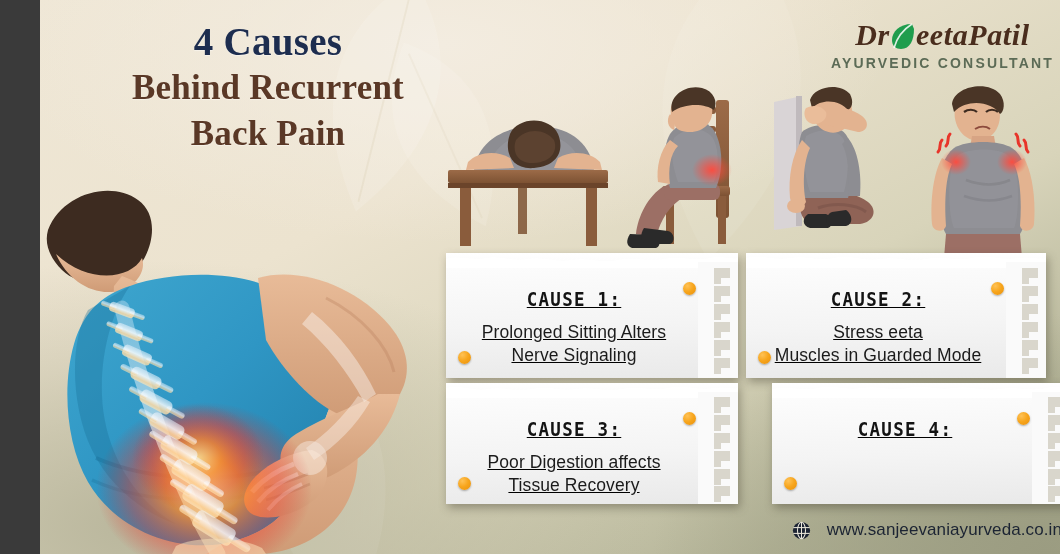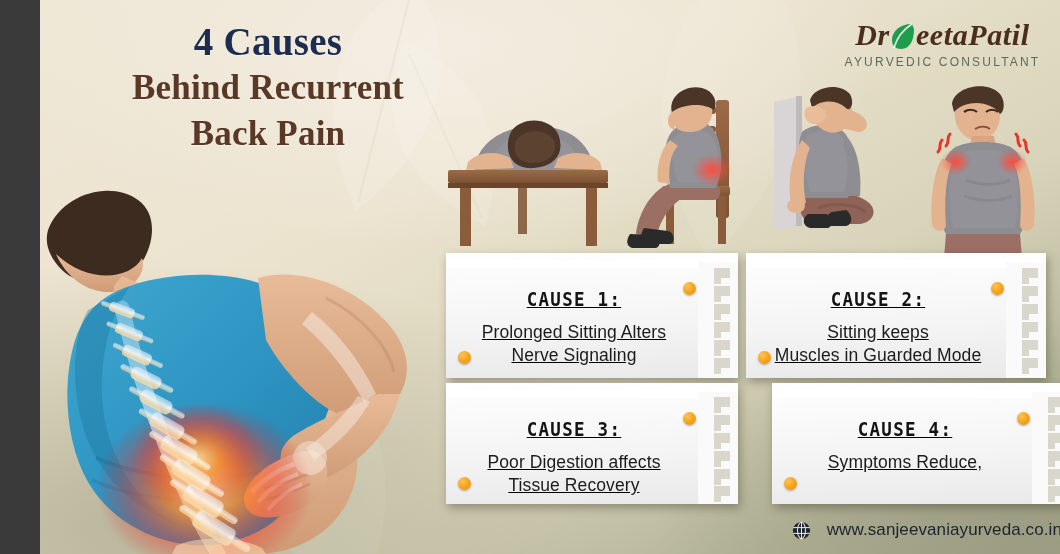--- a/index.html
+++ b/index.html
@@ -42,22 +42,22 @@
   .logo{position:absolute;right:40px;top:20px;z-index:8;text-align:center;width:235px;}
   .logo-main{
     font-family:"Liberation Serif", serif;
     font-style:italic;font-weight:700;font-size:30px;
     color:#4a2d1d;letter-spacing:.6px;line-height:1;
     white-space:nowrap;display:flex;align-items:center;justify-content:center;gap:0;
   }
   .logo-leaf{position:relative;display:inline-block;width:26px;height:30px;vertical-align:middle;}
   .logo-leaf svg{position:absolute;left:0;top:1px;}
   .logo-sub{
-    font-size:12px;letter-spacing:2.2px;color:#5c6b56;
-    margin-top:5px;font-weight:400;white-space:nowrap;
+    font-size:14px;letter-spacing:2.2px;color:#5c6b56;
+    margin-top:5px;font-weight:700;white-space:nowrap;
   }
 
   
   .hero{position:absolute;left:-14px;top:158px;width:400px;height:396px;z-index:5;}
   .hero svg{display:block;}
 
   
   .illus{position:absolute;left:404px;top:78px;width:620px;height:180px;z-index:4;}
   .illus svg{display:block;}
 
@@ -461,21 +461,21 @@
           <path d="M16 60 h16 v10 h-9 v6 h-7 z"></path>
           <path d="M16 78 h16 v10 h-9 v6 h-7 z"></path>
           <path d="M16 96 h16 v10 h-9 v6 h-7 z"></path>
         </g>
       </svg>
     </div>
     <div class="dot dot-tr"></div>
     <div class="dot dot-bl"></div>
     <div class="card-title">CAUSE 2:</div>
     <div class="card-body">
-      <div>Sitting keeps</div>
+      <div>Stress eeta</div>
       <div>Muscles in Guarded Mode</div>
     </div>
   </div>
 
   <div class="card" id="card3">
     <div class="torn-top">
       <svg viewBox="0 0 292 16" preserveAspectRatio="none">
         <path d="M0 16 L0 6 C14 2 28 10 42 7 C58 4 70 11 86 7 C102 3 114 10 130 7 C146 4 160 11 176 7 C192 3 206 10 222 6 C238 2 252 9 268 6 C280 4 288 8 292 6 L292 16 Z" fill="#ffffff"></path>
       </svg>
     </div>
@@ -517,21 +517,20 @@
           <path d="M16 59 h16 v10 h-9 v6 h-7 z"></path>
           <path d="M16 77 h16 v10 h-9 v6 h-7 z"></path>
           <path d="M16 94 h16 v10 h-9 v6 h-7 z"></path>
         </g>
       </svg>
     </div>
     <div class="dot dot-tr"></div>
     <div class="dot dot-bl"></div>
     <div class="card-title">CAUSE 4:</div>
     <div class="card-body">
-      <div>Symptoms Reduce,</div>
     </div>
   </div>
 
   <div class="footer">
     <span class="globe">
       <svg width="19" height="19" viewBox="0 0 19 19">
         <circle cx="9.5" cy="9.5" r="8.6" fill="#1c2433"></circle>
         <g stroke="#e9e6da" stroke-width="1.05" fill="none">
           <ellipse cx="9.5" cy="9.5" rx="4" ry="8.2"></ellipse>
           <path d="M1.3 6.6 H17.7"></path>

